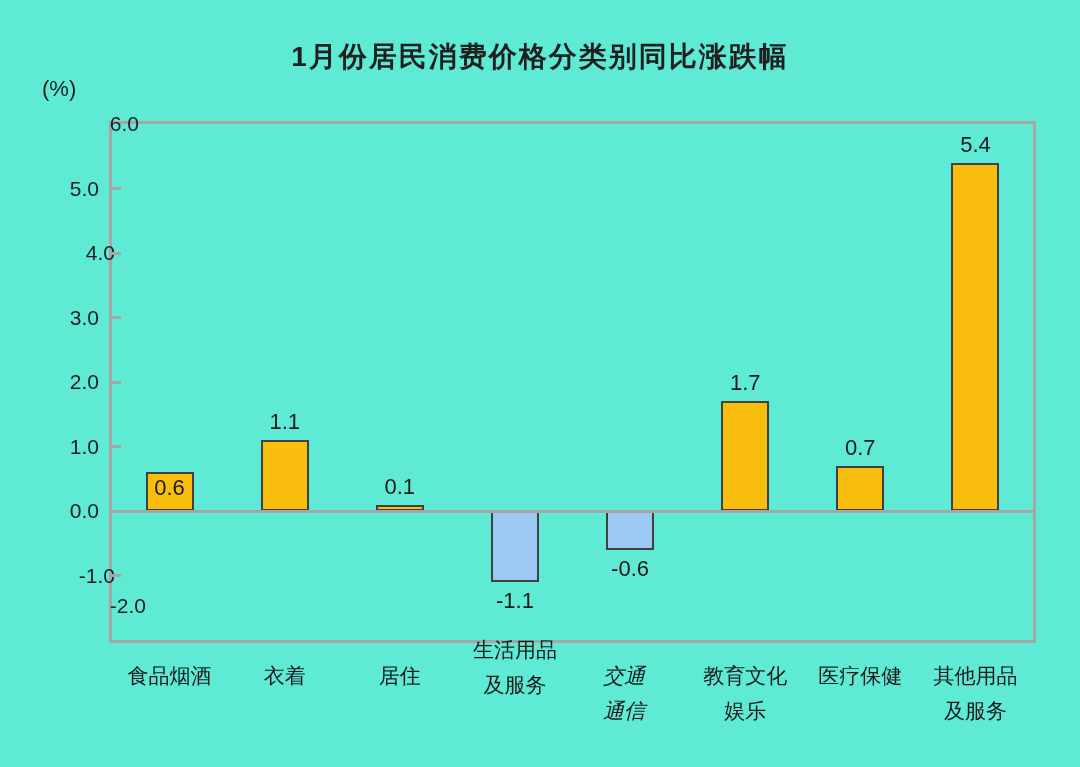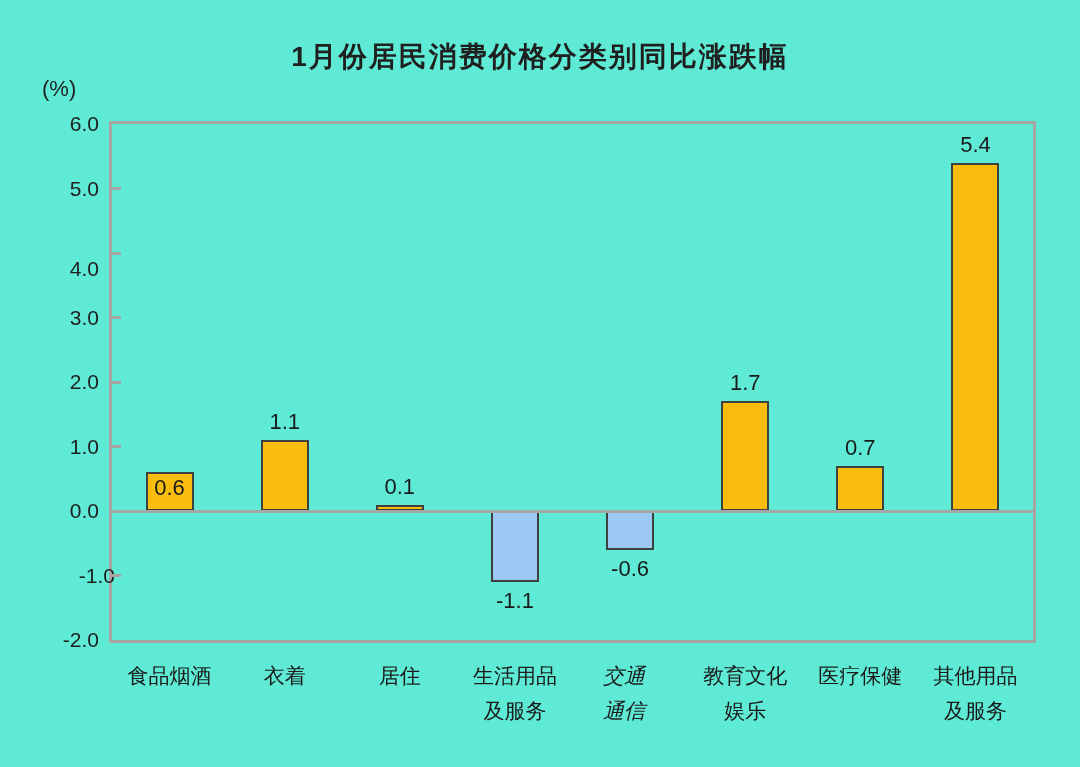--- a/index.html
+++ b/index.html
@@ -65,56 +65,56 @@
   }
 </style>
 </head>
 <body>
 
 <div class="canvas">
   <div class="title">1月份居民消费价格分类别同比涨跌幅</div>
   <div class="unit">(%)</div>
   <div class="plot-layer" id="plot-layer">
       <div class="plot-border" style="left: 109px; top: 121px; width: 927px; height: 522px; border: 3px solid rgb(166, 166, 166);"></div>
-      <div class="y-tick-label" style="top: 111px;">6.0</div>
+      <div class="y-tick-label" style="top: 111px; padding-left: 40px;">6.0</div>
       <div class="y-tick-label" style="top: 175.5px;">5.0</div>
       <div class="y-tick-mark" style="left: 112px; top: 187px; width: 9px; height: 3px; background: rgb(166, 166, 166);"></div>
-      <div class="y-tick-label" style="top: 256px;">4.0</div>
+      <div class="y-tick-label" style="top: 240px; margin-left: 16px;">4.0</div>
       <div class="y-tick-mark" style="left: 112px; top: 251.5px; width: 9px; height: 3px; background: rgb(166, 166, 166);"></div>
       <div class="y-tick-label" style="top: 304.5px;">3.0</div>
       <div class="y-tick-mark" style="left: 112px; top: 316px; width: 9px; height: 3px; background: rgb(166, 166, 166);"></div>
       <div class="y-tick-label" style="top: 369px;">2.0</div>
       <div class="y-tick-mark" style="left: 112px; top: 380.5px; width: 9px; height: 3px; background: rgb(166, 166, 166);"></div>
       <div class="y-tick-label" style="top: 433.5px;">1.0</div>
       <div class="y-tick-mark" style="left: 112px; top: 445px; width: 9px; height: 3px; background: rgb(166, 166, 166);"></div>
       <div class="y-tick-label" style="top: 498px;">0.0</div>
       <div class="y-tick-label" style="top: 562.5px; margin-left: 16px;">-1.0</div>
       <div class="y-tick-mark" style="left: 112px; top: 574px; width: 9px; height: 3px; background: rgb(166, 166, 166);"></div>
-      <div class="y-tick-label" style="top: 627px;">-2.0</div>
+      <div class="y-tick-label" style="top: 593px; margin-left: 47px;">-2.0</div>
       <div class="bar" style="left: 145.562px; top: 472.3px; width: 48px; height: 38.7px; background: rgb(249, 190, 13); border: 2px solid rgb(64, 64, 64);"></div>
       <div class="bar-value-label" style="left: 112.562px; width: 114px; top: 441.3px; margin-top: 34px;">0.6</div>
       <div class="bar" style="left: 260.688px; top: 440.05px; width: 48px; height: 70.95px; background: rgb(249, 190, 13); border: 2px solid rgb(64, 64, 64);"></div>
       <div class="bar-value-label" style="left: 227.688px; width: 114px; top: 409.05px;">1.1</div>
       <div class="bar" style="left: 375.812px; top: 504.55px; width: 48px; height: 6.45px; background: rgb(249, 190, 13); border: 2px solid rgb(64, 64, 64);"></div>
       <div class="bar-value-label" style="left: 342.812px; width: 114px; top: 473.55px;">0.1</div>
       <div class="bar" style="left: 490.938px; top: 511px; width: 48px; height: 70.95px; background: rgb(156, 201, 244); border: 2px solid rgb(64, 64, 64);"></div>
       <div class="bar-value-label" style="left: 457.938px; width: 114px; top: 587.95px;">-1.1</div>
       <div class="bar" style="left: 606.062px; top: 511px; width: 48px; height: 38.7px; background: rgb(156, 201, 244); border: 2px solid rgb(64, 64, 64);"></div>
       <div class="bar-value-label" style="left: 573.062px; width: 114px; top: 555.7px;">-0.6</div>
       <div class="bar" style="left: 721.188px; top: 401.35px; width: 48px; height: 109.65px; background: rgb(249, 190, 13); border: 2px solid rgb(64, 64, 64);"></div>
       <div class="bar-value-label" style="left: 688.188px; width: 114px; top: 370.35px;">1.7</div>
       <div class="bar" style="left: 836.312px; top: 465.85px; width: 48px; height: 45.15px; background: rgb(249, 190, 13); border: 2px solid rgb(64, 64, 64);"></div>
       <div class="bar-value-label" style="left: 803.312px; width: 114px; top: 434.85px;">0.7</div>
       <div class="bar" style="left: 951.438px; top: 162.7px; width: 48px; height: 348.3px; background: rgb(249, 190, 13); border: 2px solid rgb(64, 64, 64);"></div>
       <div class="bar-value-label" style="left: 918.438px; width: 114px; top: 131.7px;">5.4</div>
       <div class="zero-line" style="left: 109px; top: 509.5px; width: 927px; height: 3px; background: rgb(166, 166, 166);"></div>
       <div class="x-category-label" style="left: 99.5625px; width: 140px; top: 658px;">食品烟酒</div>
       <div class="x-category-label" style="left: 214.688px; width: 140px; top: 658px;">衣着</div>
       <div class="x-category-label" style="left: 329.812px; width: 140px; top: 658px;">居住</div>
-      <div class="x-category-label" style="left: 444.938px; width: 140px; top: 658px;">生活用品
+      <div class="x-category-label" style="left: 444.938px; width: 140px; top: 632px;">生活用品
 及服务</div>
       <div class="x-category-label" style="left: 554px; width: 140px; top: 658px; font-style: italic;">交通
 通信</div>
       <div class="x-category-label" style="left: 675.188px; width: 140px; top: 658px;">教育文化
 娱乐</div>
       <div class="x-category-label" style="left: 790.312px; width: 140px; top: 658px;">医疗保健</div>
       <div class="x-category-label" style="left: 905.438px; width: 140px; top: 658px;">其他用品
 及服务</div>
     </div>
 </div>

